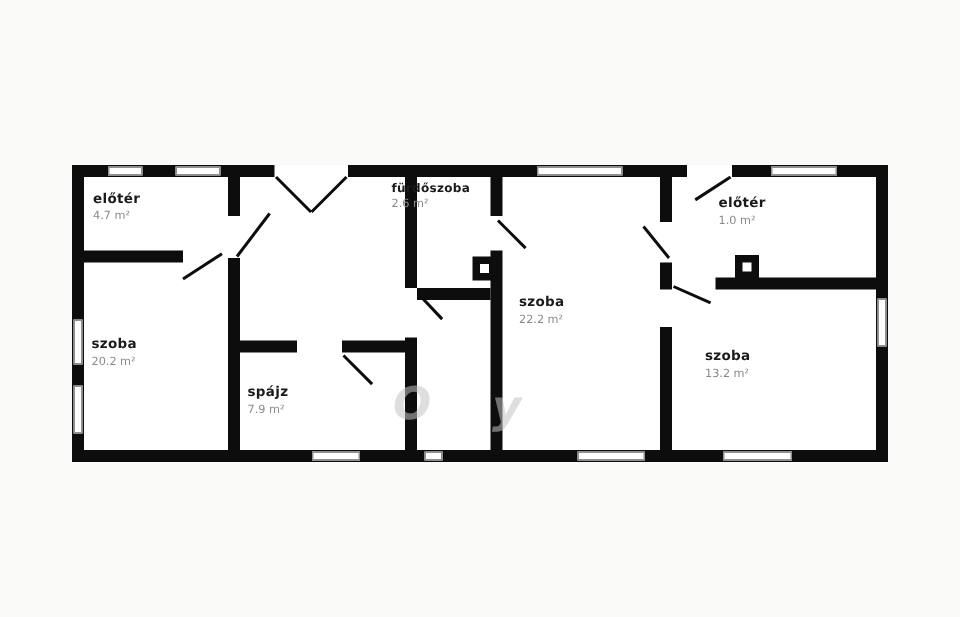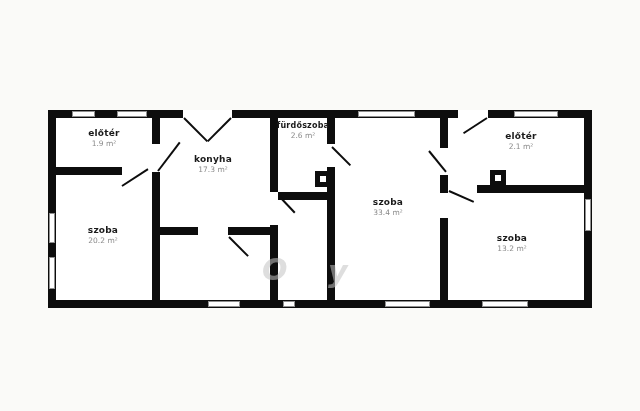--- a/index.html
+++ b/index.html
@@ -5,21 +5,21 @@
   html,body{margin:0;padding:0;}
   body{font-family:"DejaVu Sans",sans-serif;background:#fafaf8;}
   #stage{position:relative;width:640px;height:411px;background:#fafaf8;overflow:hidden;}
   #plan-interior{position:absolute;left:48px;top:110px;width:544px;height:198px;background:#ffffff;}
   .wall{position:absolute;background:#0d0d0d;}
   .win{position:absolute;background:#ffffff;border:1px solid #8f8f8f;box-sizing:border-box;}
   .gap{position:absolute;background:#ffffff;}
   .door{position:absolute;height:2px;background:#0d0d0d;transform-origin:0 50%;}
   .chimney{position:absolute;width:16px;height:16px;background:#0d0d0d;}
   .chimney .flue{position:absolute;left:5px;top:5px;width:6px;height:6px;background:#ffffff;}
-  .room-label{position:absolute;width:84px;text-align:center;line-height:1.25;pointer-events:none;}
+  .room-label{position:absolute;width:84px;text-align:left;line-height:1.25;pointer-events:none;}
   .room-label .rname{font-size:9px;font-weight:bold;color:#1a1a1a;letter-spacing:.2px;}
   .room-label .rarea{font-size:7.5px;color:#8a8a8a;}
   .wm{position:absolute;font-style:italic;font-weight:bold;font-size:30px;color:#c4c4c4;opacity:.55;pointer-events:none;}
 </style>
 </head>
 <body>
 
 <div id="stage">
 
   <div id="plan-interior"></div>
@@ -71,43 +71,43 @@
 
   <div class="chimney" style="left:315px;top:171px;">
       <div class="flue"></div>
     </div>
   <div class="chimney" style="left:490px;top:170px;">
       <div class="flue"></div>
     </div>
 
   <div class="room-label" style="left:62px;top:128px;">
     <div class="rname">előtér</div>
-    <div class="rarea">1.9 m²</div>
-  </div>
-  <div class="room-label" style="left:171px;top:154px;">
-    <div class="rname">konyha</div>
-    <div class="rarea">17.3 m²</div>
+    <div class="rarea">4.7 m²</div>
   </div>
   <div class="room-label" style="left:261px;top:121px;">
     <div class="rname" style="font-size:8px;">fürdőszoba</div>
     <div class="rarea">2.6 m²</div>
   </div>
   <div class="room-label" style="left:346px;top:197px;">
     <div class="rname">szoba</div>
-    <div class="rarea">33.4 m²</div>
+    <div class="rarea">22.2 m²</div>
   </div>
   <div class="room-label" style="left:479px;top:131px;">
     <div class="rname">előtér</div>
-    <div class="rarea">2.1 m²</div>
+    <div class="rarea">1.0 m²</div>
   </div>
   <div class="room-label" style="left:470px;top:233px;">
     <div class="rname">szoba</div>
     <div class="rarea">13.2 m²</div>
   </div>
   <div class="room-label" style="left:61px;top:225px;">
     <div class="rname">szoba</div>
     <div class="rarea">20.2 m²</div>
   </div>
+  <div class="room-label" style="left:165px;top:257px;">
+    <div class="rname">spájz</div>
+    <div class="rarea">7.9 m²</div>
+  </div>
 
   <div class="wm" style="left:262px;top:252px;">O</div>
   <div class="wm" style="left:328px;top:254px;">y</div>
 
 </div>
 
 </body></html>

